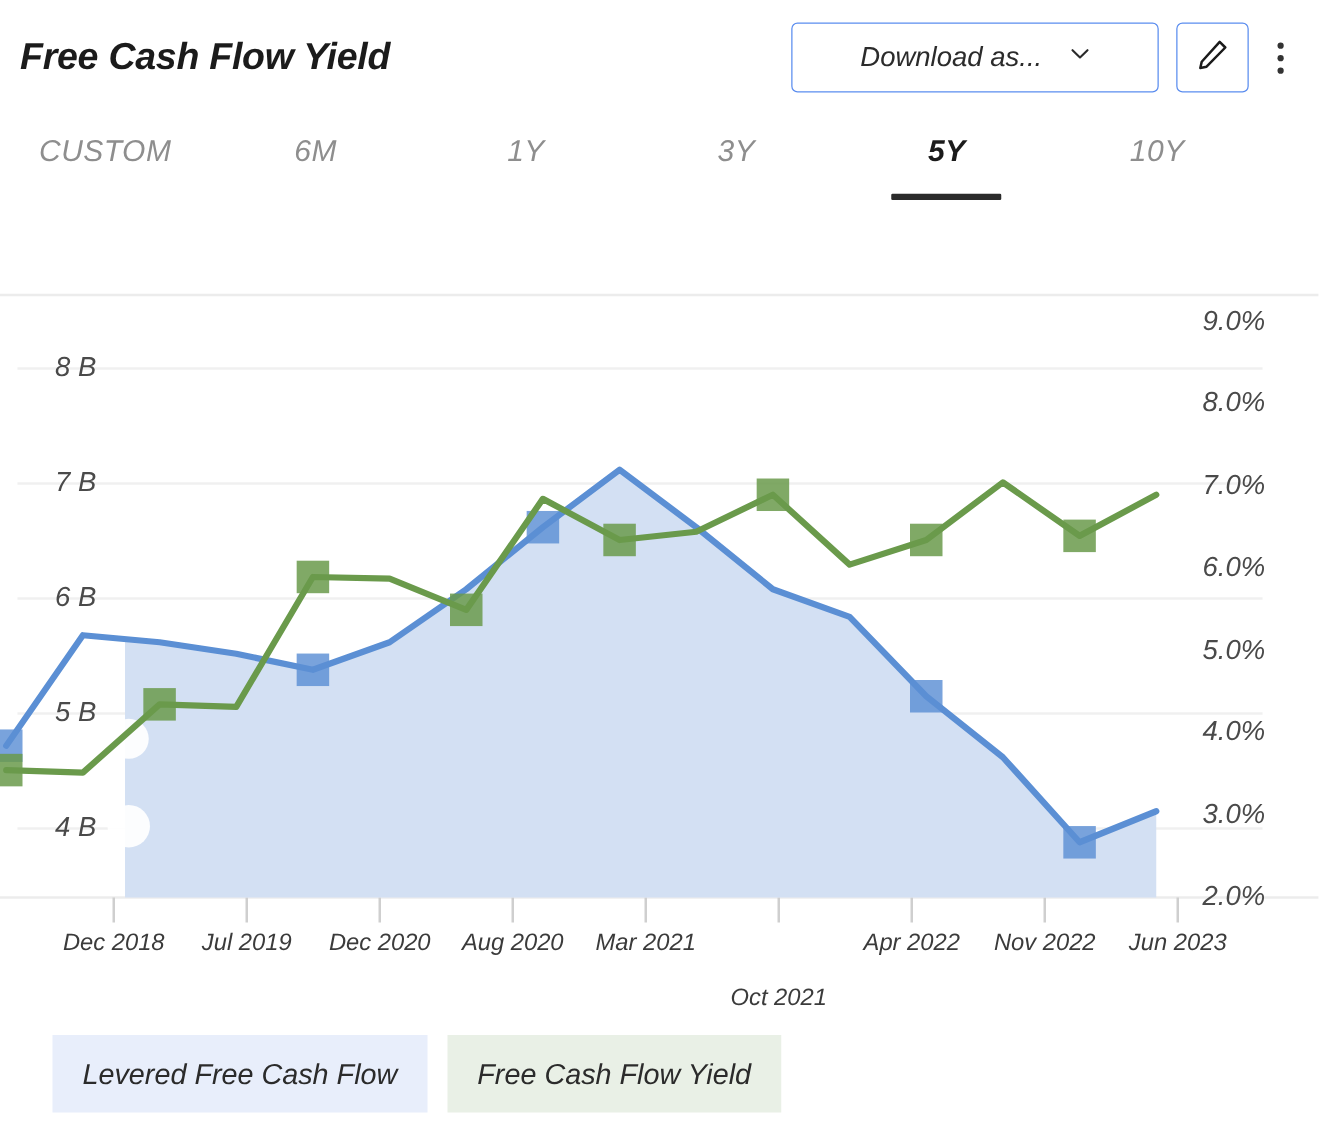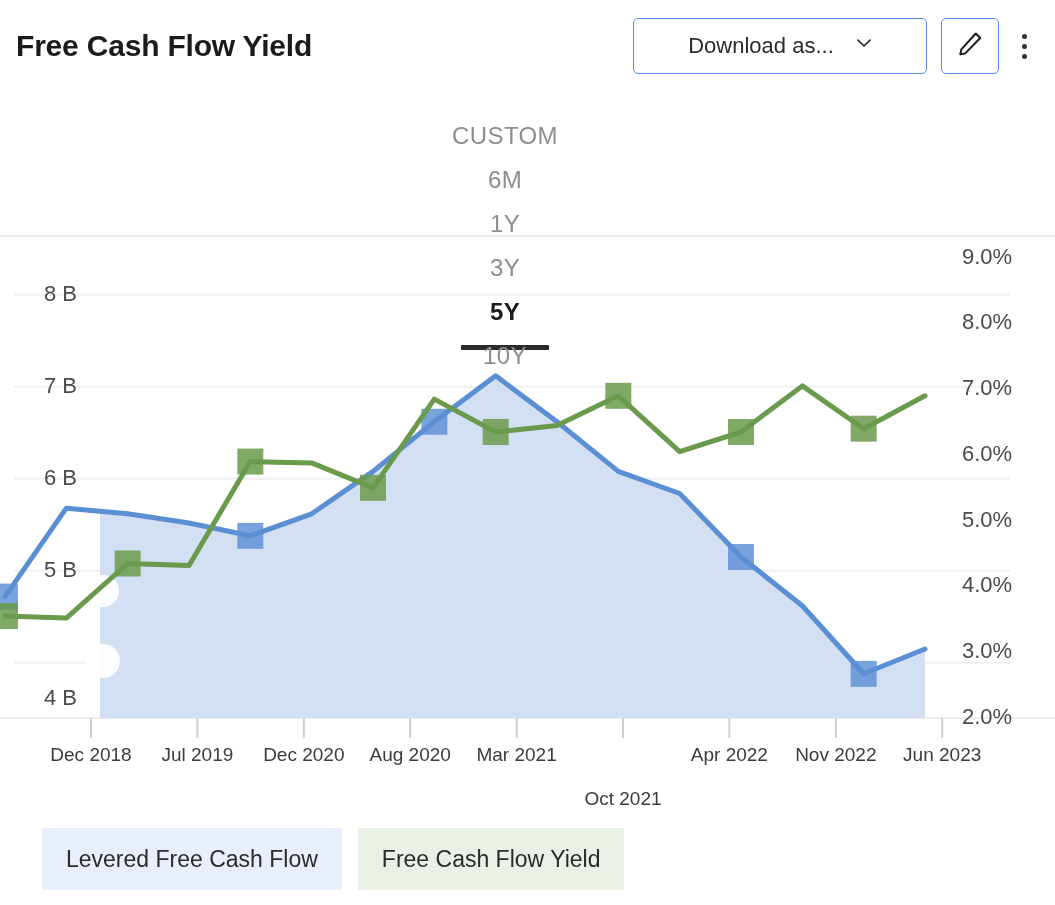--- a/index.html
+++ b/index.html
@@ -3,21 +3,21 @@
 <meta charset="utf-8">
 <style>
   * { box-sizing: border-box; margin: 0; padding: 0; }
   html, body {
     width: 1055px; height: 905px;
     background: #ffffff;
     font-family: "Liberation Sans", sans-serif;
     color: #1a1a1a;
     overflow: hidden;
   }
-  .app { position: relative; width: 887px; height: 905px; }
+  .app { position: relative; width: 887px; height: 905px; font-style: italic; }
 
   
   .header {
     position: absolute; left: 0; top: 0; width: 1055px; height: 92px;
     display: flex; align-items: center; padding: 0 18px 0 16px;
   }
   .title {
     font-size: 30px; font-weight: bold; letter-spacing: -0.2px;
     color: #1b1b1b; white-space: nowrap;
   }
@@ -42,22 +42,22 @@
   }
   .kebab {
     width: 26px; height: 56px; display: flex; flex-direction: column;
     align-items: center; justify-content: center; gap: 5px;
     cursor: pointer; margin-left: -2px;
   }
   .kebab i { width: 5px; height: 5px; border-radius: 50%; background: #333; display:block; }
 
   
   .tabs {
-    position: absolute; left: 0; top: 106px; width: 1010px; height: 80px;
-    display: flex; align-items: center; flex-direction: column;
+    position: absolute; left: 0; top: 92px; width: 1010px; height: 80px;
+    display: flex; align-items: flex-start;
   }
   .tab {
     flex: 1 1 0; text-align: center; position: relative;
     font-size: 24px; color: #8e8e8e; cursor: pointer;
     padding-top: 16px; letter-spacing: 0.4px;
     font-family: "Liberation Sans", sans-serif;
   }
   .tab.active { color: #1b1b1b; font-weight: bold; }
   .tab.active::after {
     content: ""; position: absolute; left: 50%; transform: translateX(-50%);
@@ -173,21 +173,21 @@
         <rect x="482.6666666666667" y="198.97260273972609" width="26" height="26" fill="#6a9a4b" opacity="0.85"></rect>
         <rect x="605.3333333333334" y="162.8082191780822" width="26" height="26" fill="#6a9a4b" opacity="0.85"></rect>
         <rect x="728" y="198.97260273972609" width="26" height="26" fill="#6a9a4b" opacity="0.85"></rect>
         <rect x="850.6666666666666" y="195.68493150684935" width="26" height="26" fill="#6a9a4b" opacity="0.85"></rect>
       </svg>
     <div id="y-left-labels">
         <div class="ylabel-left" style="top: 60.8px;">8 B</div>
         <div class="ylabel-left" style="top: 152.8px;">7 B</div>
         <div class="ylabel-left" style="top: 244.8px;">6 B</div>
         <div class="ylabel-left" style="top: 336.8px;">5 B</div>
-        <div class="ylabel-left" style="top: 428.8px; margin-top: 36px;">4 B</div>
+        <div class="ylabel-left" style="top: 428.8px;">4 B</div>
       </div>
     <div id="y-right-labels">
         <div class="ylabel-right" style="top: 23.726px;">9.0%</div>
         <div class="ylabel-right" style="top: 89.4795px;">8.0%</div>
         <div class="ylabel-right" style="top: 155.233px;">7.0%</div>
         <div class="ylabel-right" style="top: 220.986px;">6.0%</div>
         <div class="ylabel-right" style="top: 286.74px;">5.0%</div>
         <div class="ylabel-right" style="top: 352.493px;">4.0%</div>
         <div class="ylabel-right" style="top: 418.247px;">3.0%</div>
         <div class="ylabel-right" style="top: 484px;">2.0%</div>

